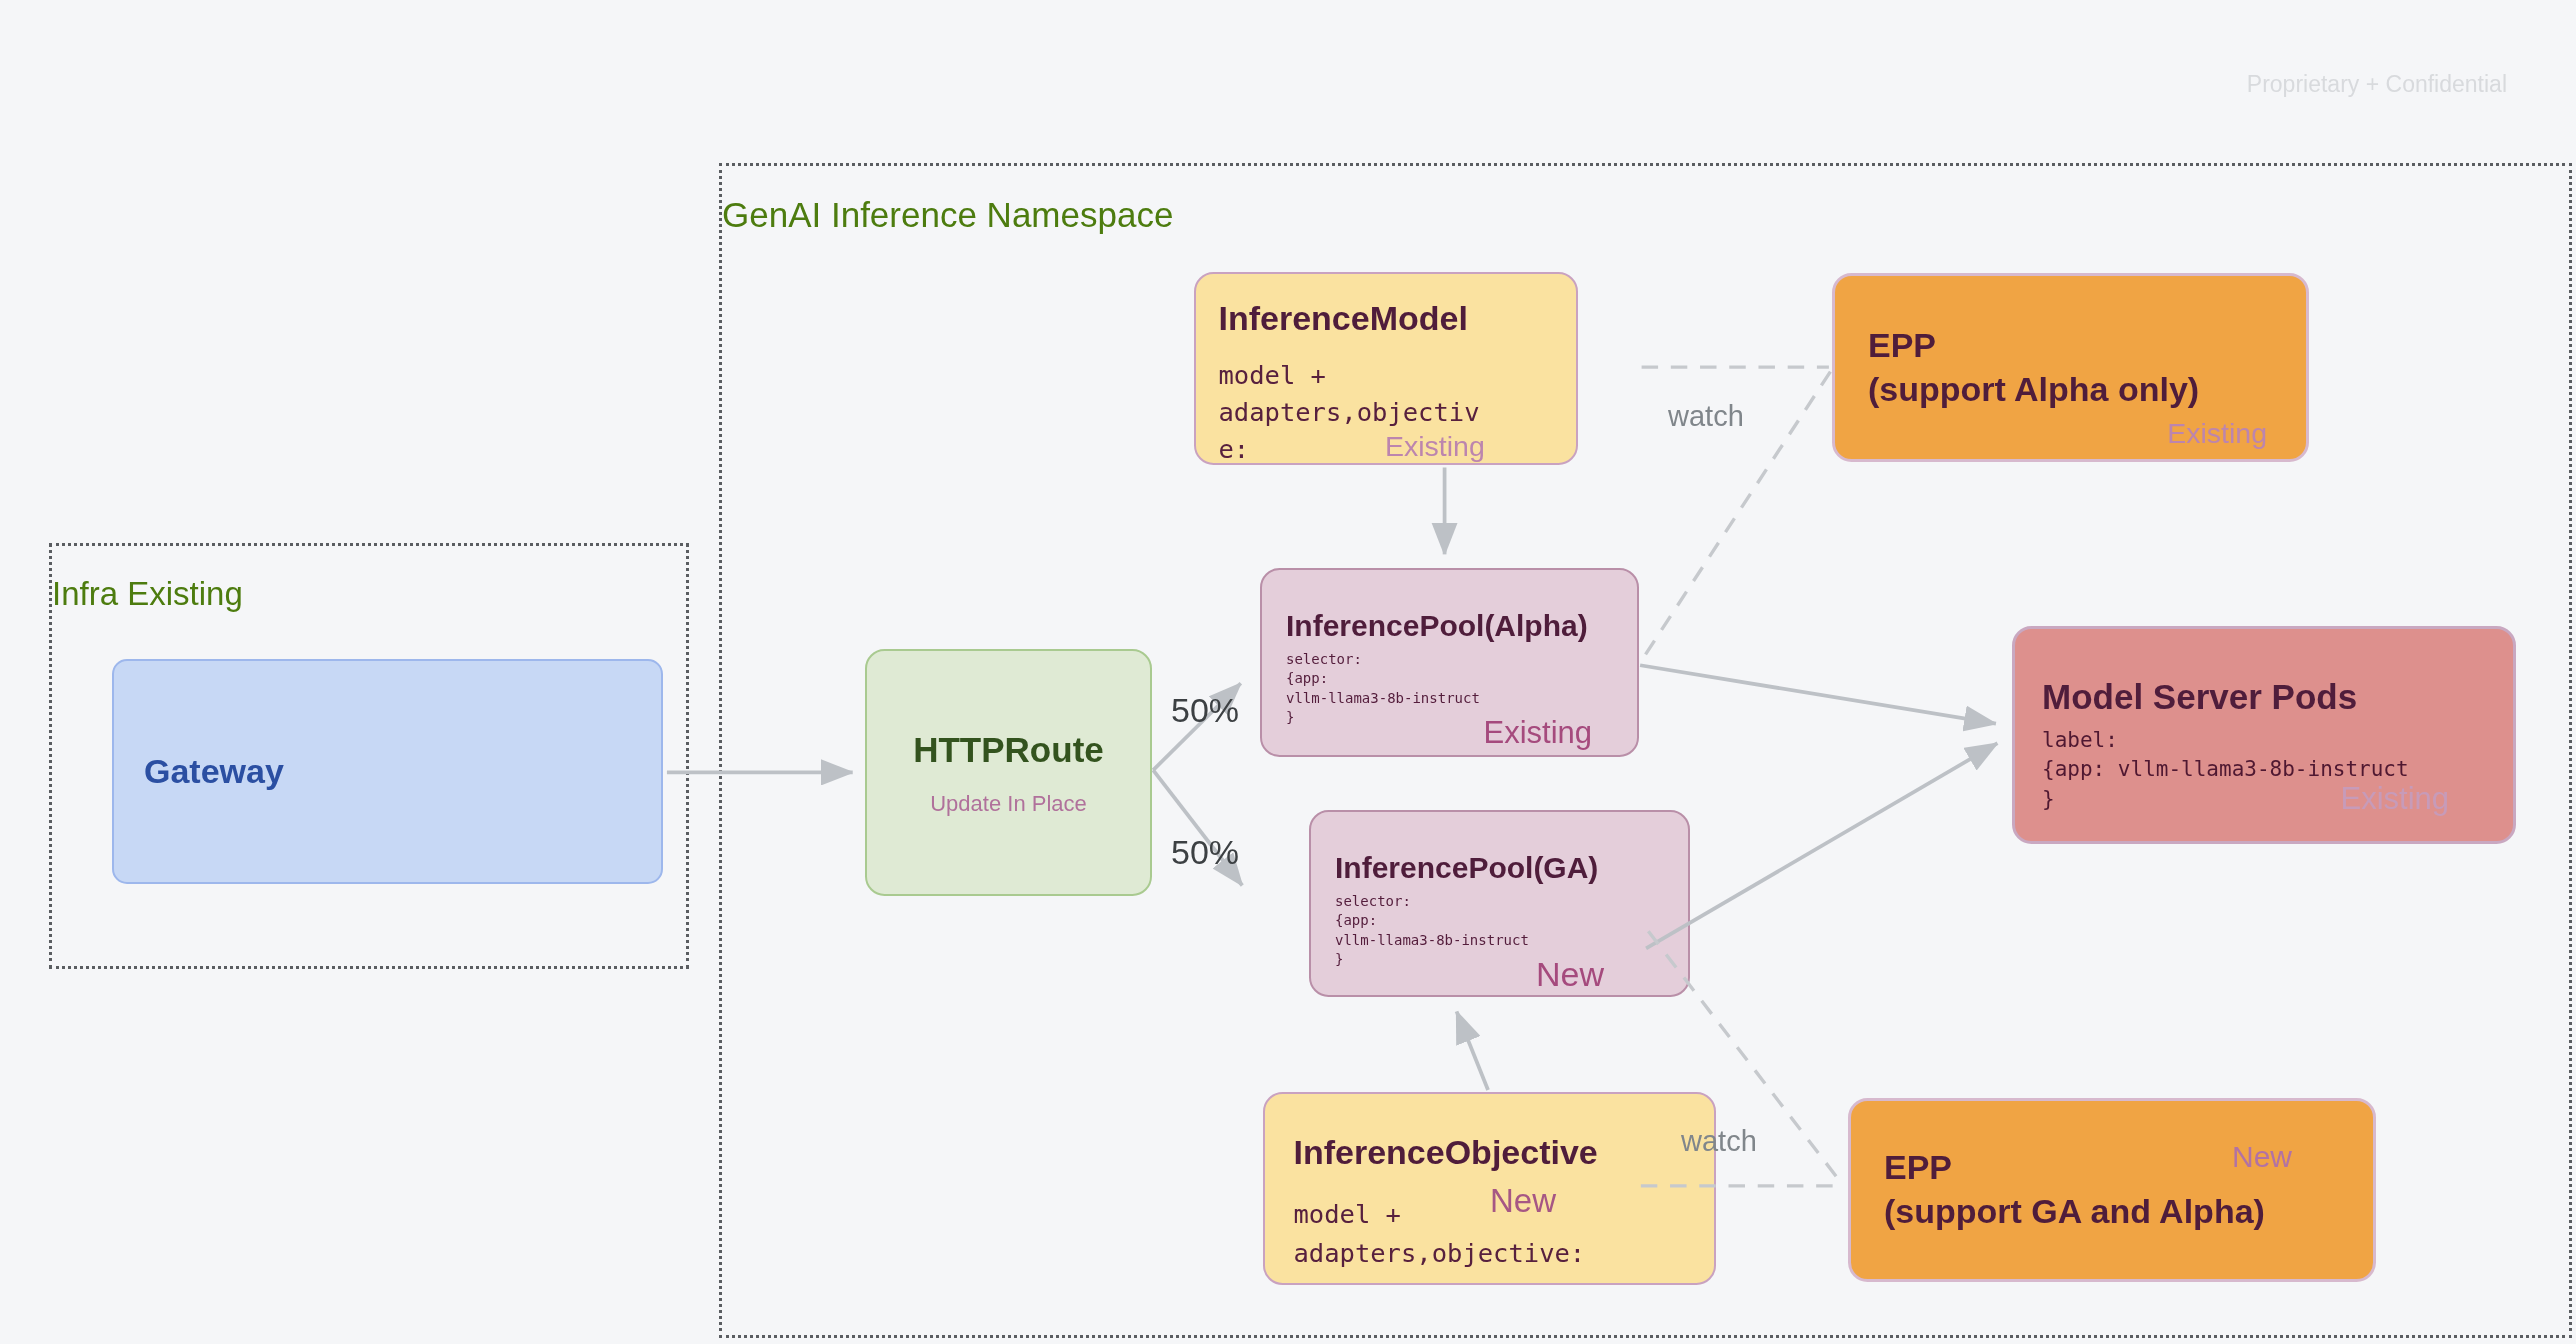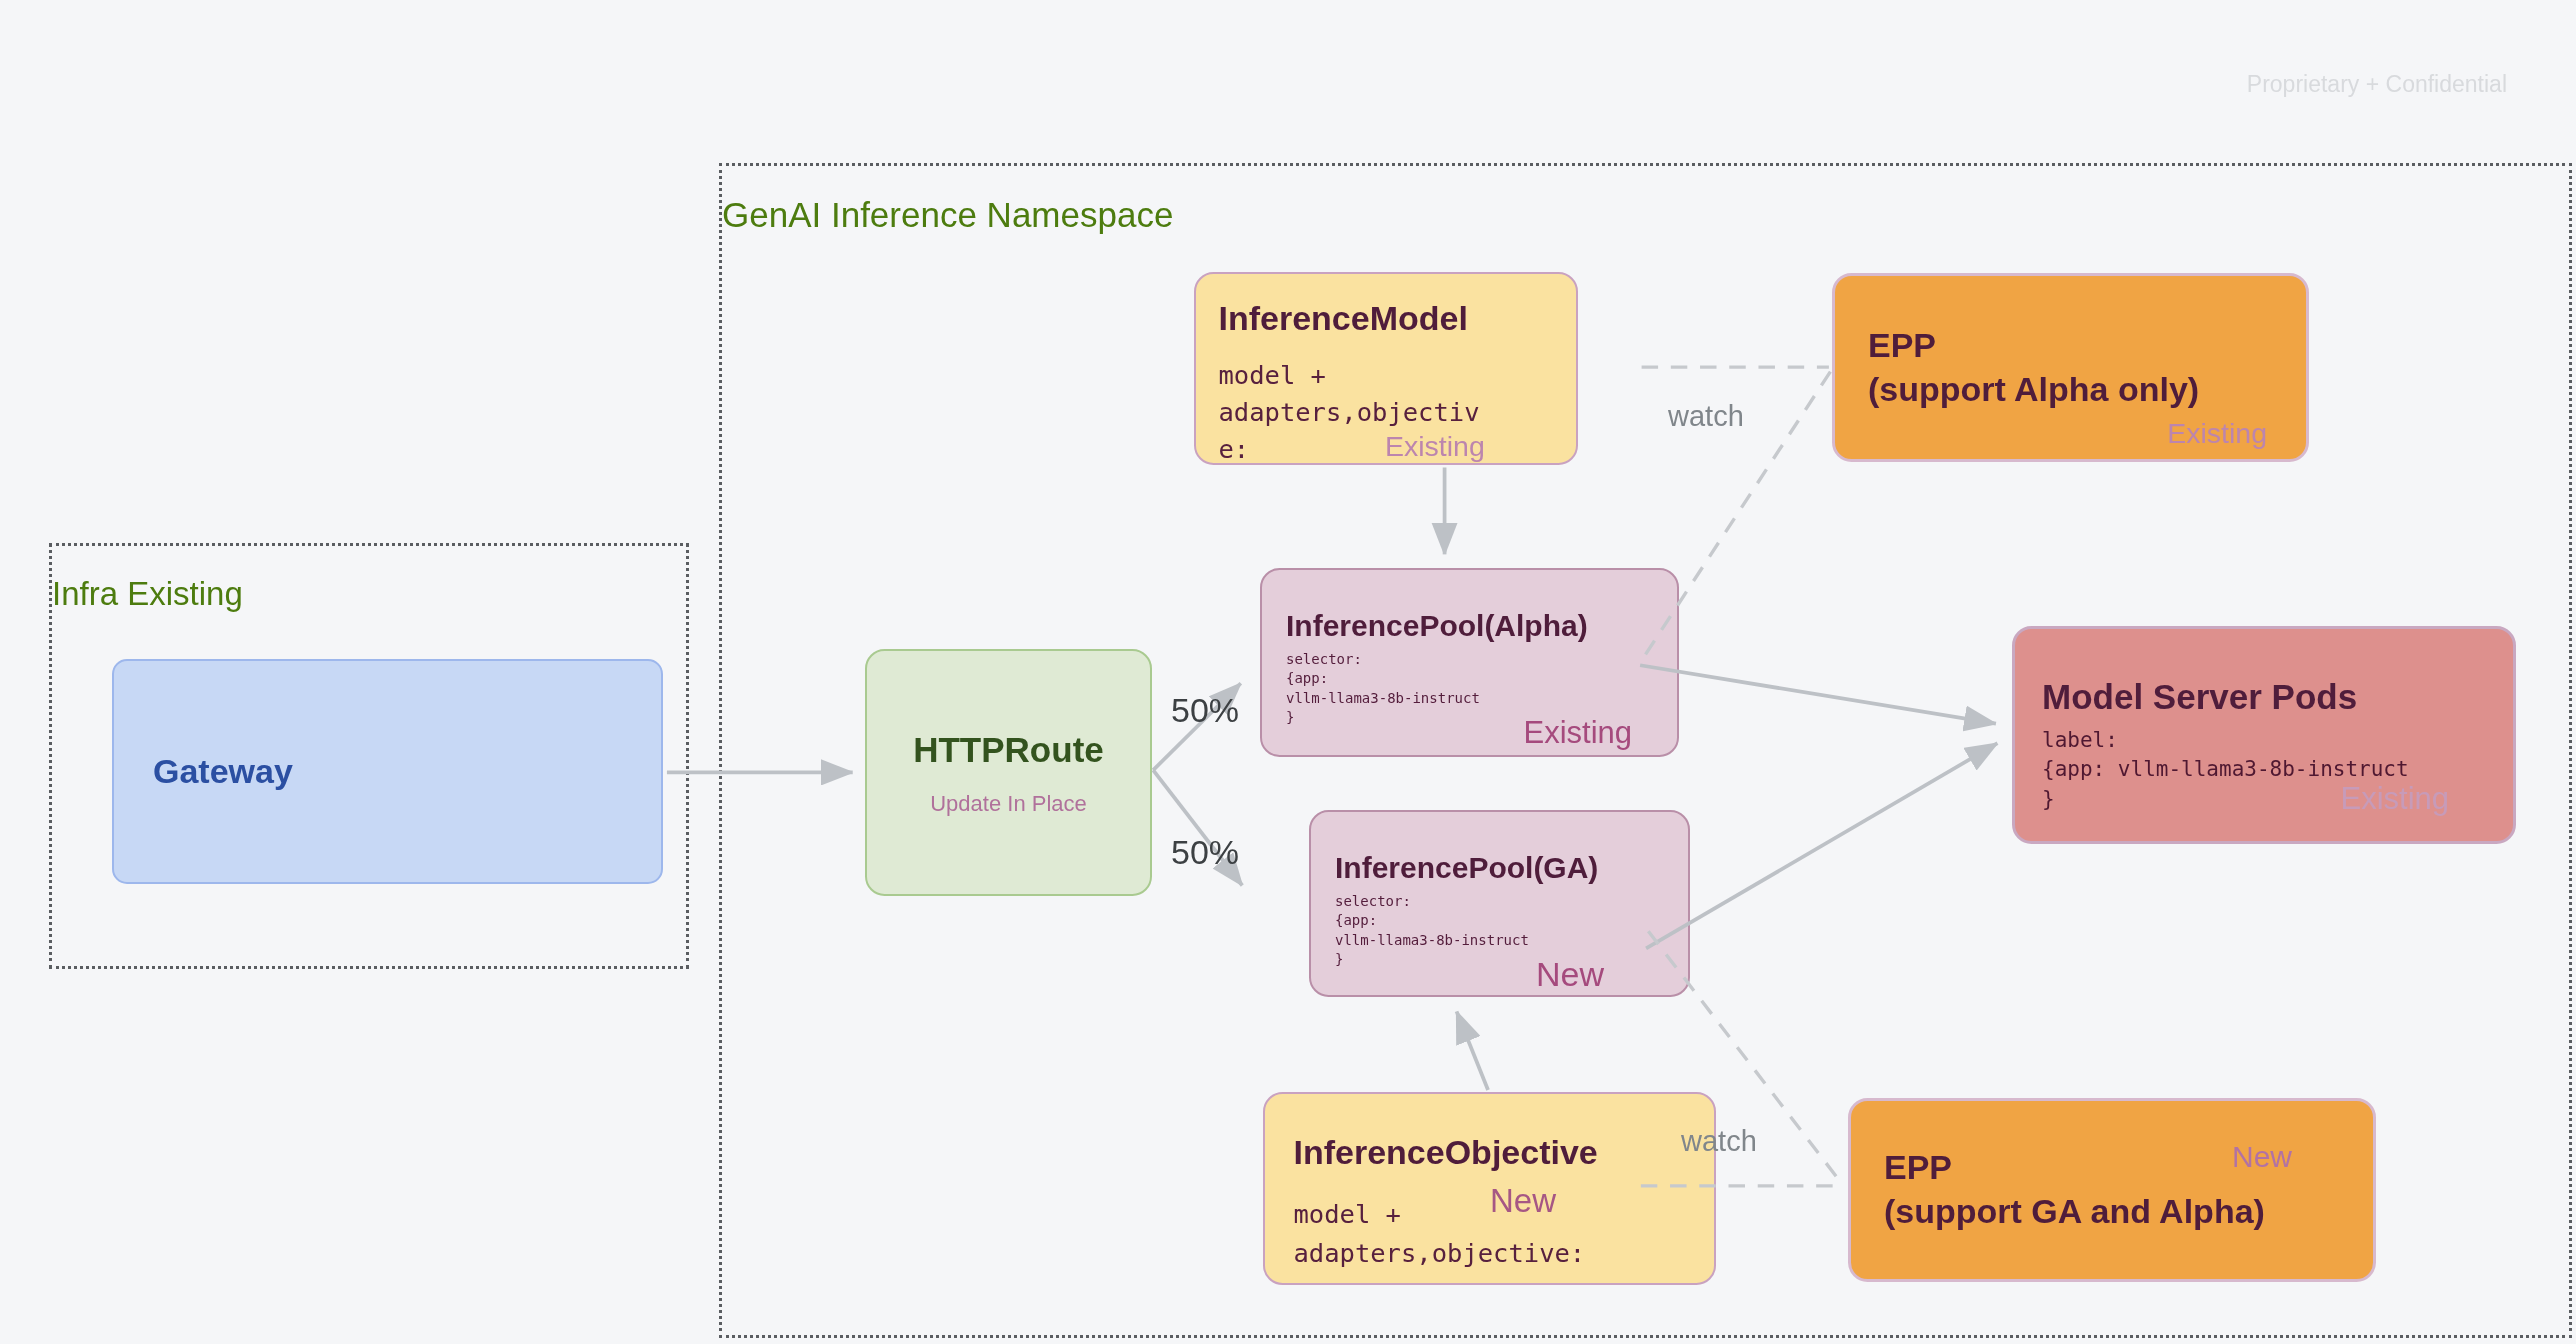--- a/index.html
+++ b/index.html
@@ -27,21 +27,21 @@
     color:#57203E;white-space:pre-wrap;word-break:break-all;
   }
   .status{position:absolute;font-size:28.5px;}
   .st-dark{color:#A54A7D;}
   .st-light{color:#BC85AE;}
   .st-pods{color:#C79BB9;}
   
   .gateway{
     left:112px;top:659px;width:551px;height:225px;border-radius:15px;
     background:#C7D8F5;border:2.2px solid #9DB7EC;
-    display:flex;align-items:center;padding-left:39px;
+    display:flex;align-items:center;padding-left:30px;
   }
   .gateway .title{color:#2B4FA2;font-size:34px;}
   
   .httproute{
     left:865px;top:649px;width:287px;height:247px;
     background:#DFEAD4;border:2.2px solid #A9CA90;
     display:flex;flex-direction:column;align-items:center;justify-content:center;gap:19px;
   }
   .httproute .title{color:#33531E;font-size:35px;}
   .httproute .sub{color:#B0719B;font-size:22px;}
@@ -60,21 +60,21 @@
     display:flex;flex-direction:column;justify-content:center;padding-left:33px;
   }
   .epp-alpha{left:1832px;top:273px;width:477px;height:189px;}
   .epp .title{font-size:34px;white-space:pre-line;}
   .epp-alpha .status{right:39px;bottom:9px;}
   
   .pool{
     background:#E4CEDA;border:2.2px solid #B98FA8;
     padding:37px 0 0 24px;
   }
-  .pool-alpha{left:1260px;top:568px;width:419px;height:189px;}
+  .pool-alpha{left:1260px;top:568px;width:379px;height:189px;}
   .pool-ga{left:1309px;top:810px;width:381px;height:187px;}
   .pool .title{font-size:30px;margin-bottom:4.5px;}
   .pool .code{font-size:14px;line-height:1.38;color:#541D3C;}
   .pool-alpha .status{right:45px;bottom:4.5px;font-size:31px;}
   .pool-ga .status{right:84px;bottom:1.5px;font-size:34px;}
   
   .pods{
     left:2012px;top:626px;width:504px;height:218px;
     background:#DD908D;border:3px solid #C9A8C1;
     padding:46px 0 0 27px;

